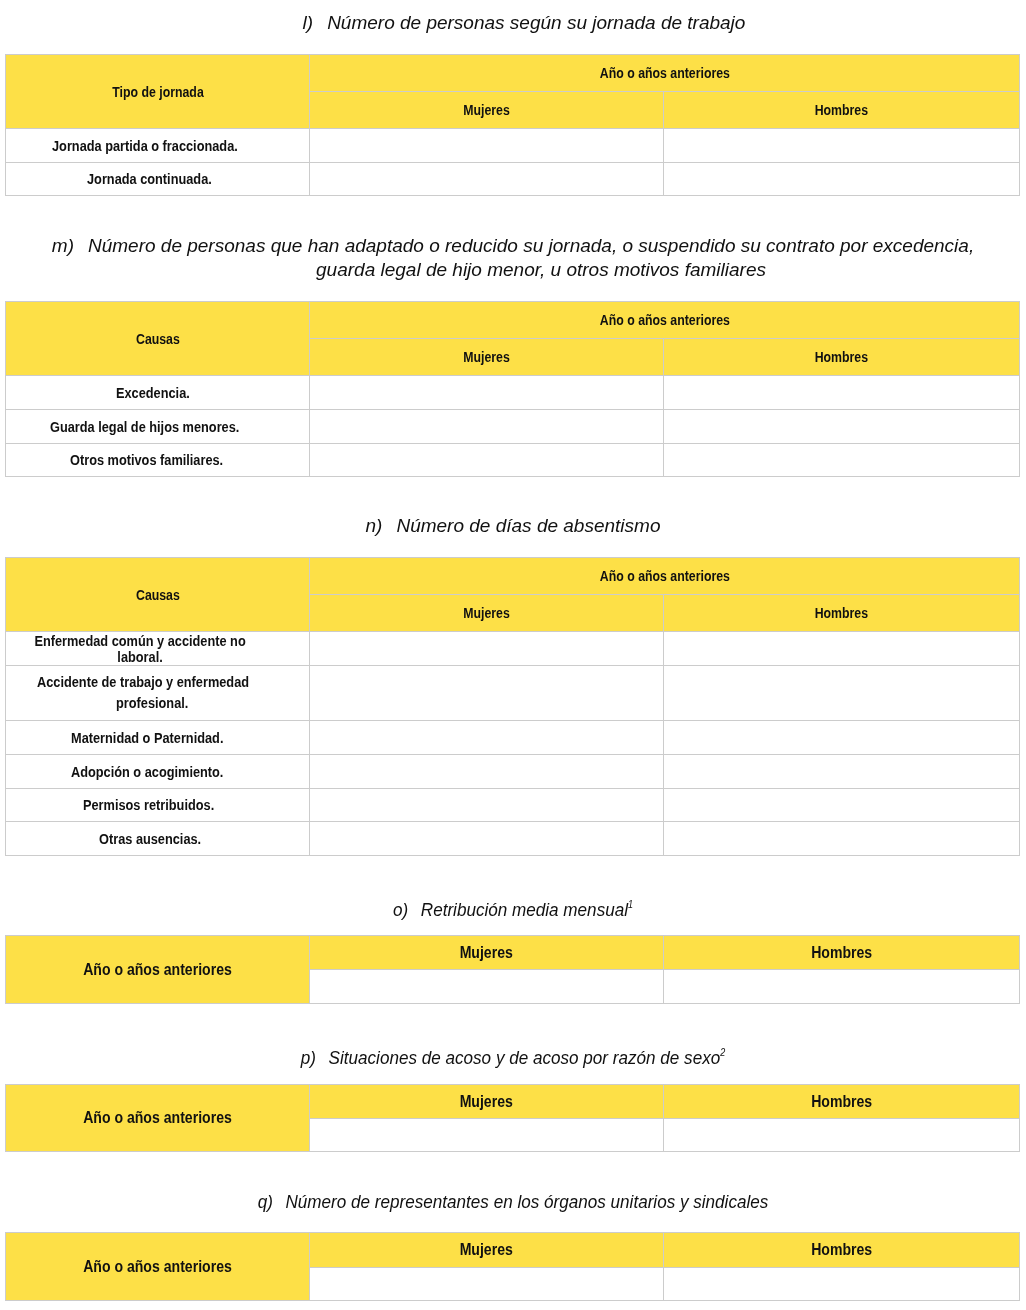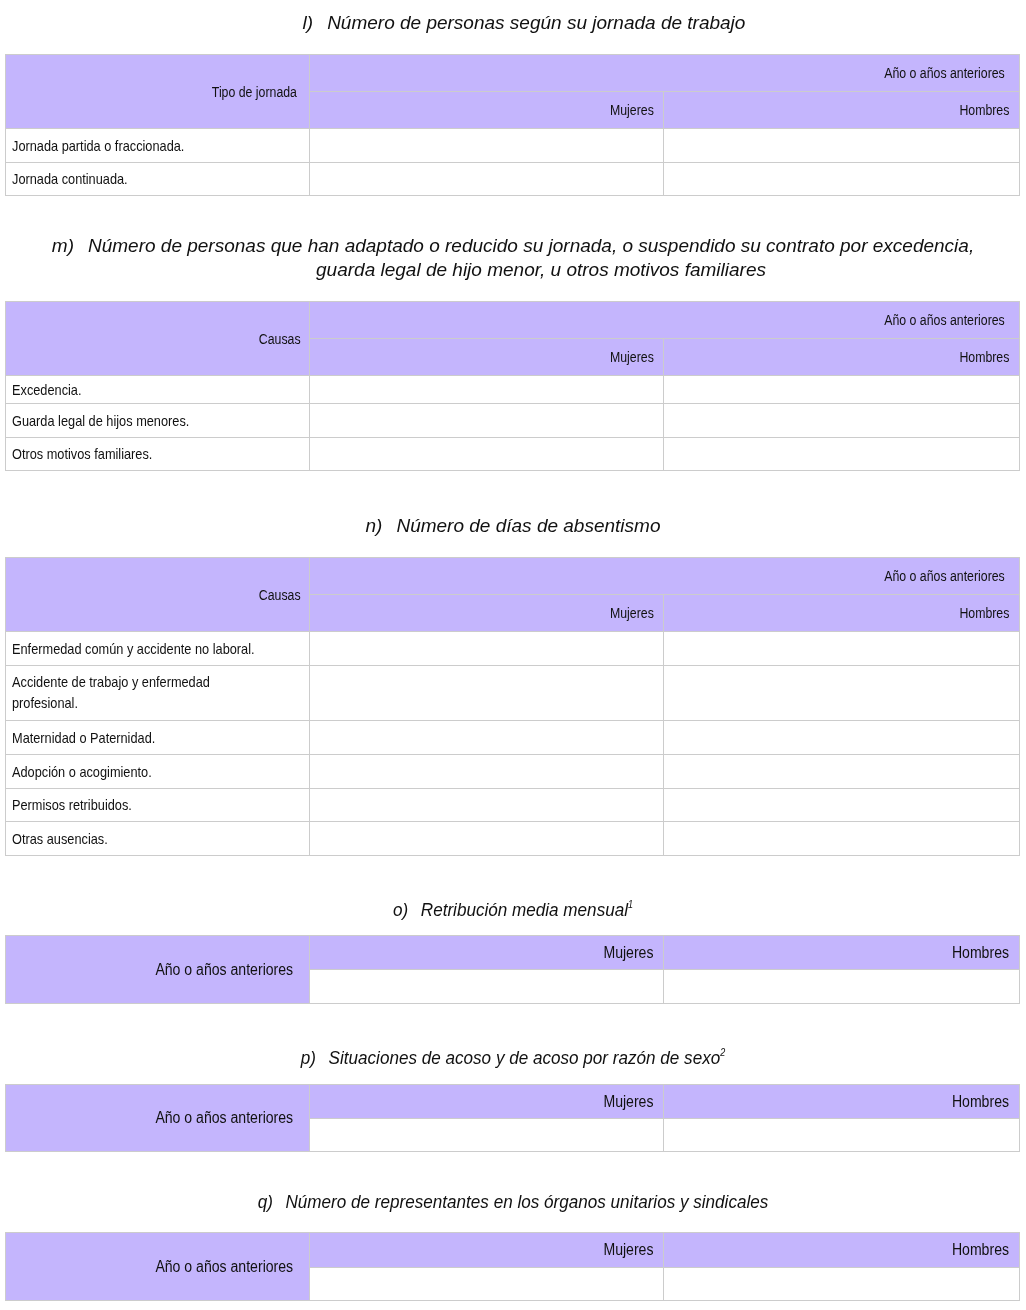--- a/index.html
+++ b/index.html
@@ -3,23 +3,23 @@
 <meta charset="utf-8">
 <style>
   html, body { margin: 0; padding: 0; background: #ffffff; }
   body { width: 1026px; height: 1310px; position: relative; font-family: "Liberation Sans", sans-serif; color: #111; overflow: hidden; }
   .title { position: absolute; left: 0; width: 1026px; text-align: center; font-style: italic; font-size: 19px; line-height: 24px; color: #111; }
   .title .letter { margin-right: 14px; }
   .title.narrow { transform: scaleX(0.9); transform-origin: center; }
   .title sup { font-size: 10px; vertical-align: 8px; }
   table { position: absolute; left: 5px; width: 1014px; border-collapse: collapse; table-layout: fixed; font-size: 14.5px; }
   td, th { border: 1px solid #cccccc; padding: 0 6px; }
-  th { background: #c4b5fd; font-weight: normal; font-size: 14px; text-align: right; transform-origin: center; }
+  th { background: #fde047; font-weight: bold; font-size: 14px; text-align: center; transform-origin: center; }
   th .cond, td .cond { display: inline-block; transform: scaleX(0.88); }
-  td.lbl { text-align: left; }
+  td.lbl { text-align: center; font-weight: bold; }
   td.lbl .cond { transform-origin: left center; }
   td.cell { background: #ffffff; }
   col.c1 { width: 304px; }
   col.c2 { width: 354px; }
   col.c3 { width: 356px; }
   .big th { font-size: 16px; }
 </style>
 </head>
 <body>
 
@@ -68,21 +68,21 @@
     </colgroup>
   <tbody>
       <tr style="height:37px;">
     <th rowspan="2"><span class="cond">Causas</span></th>
     <th colspan="2"><span class="cond">Año o años anteriores</span></th>
   </tr>
   <tr style="height:37px;">
     <th><span class="cond">Mujeres</span></th>
     <th><span class="cond">Hombres</span></th>
   </tr>
-  <tr style="height:28px;">
+  <tr style="height:34px;">
     <td class="lbl"><span class="cond">Excedencia.</span></td>
     <td class="cell"></td>
     <td class="cell"></td>
   </tr>
   <tr style="height:34px;margin-left:13px;">
     <td class="lbl"><span class="cond">Guarda legal de hijos menores.</span></td>
     <td class="cell"></td>
     <td class="cell"></td>
   </tr>
   <tr style="height:33px;">

